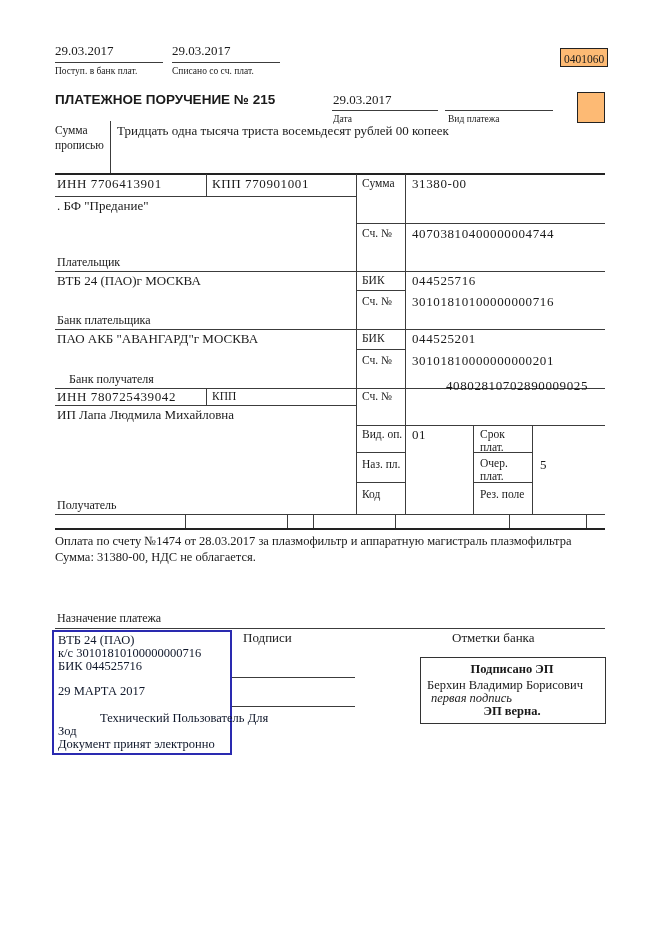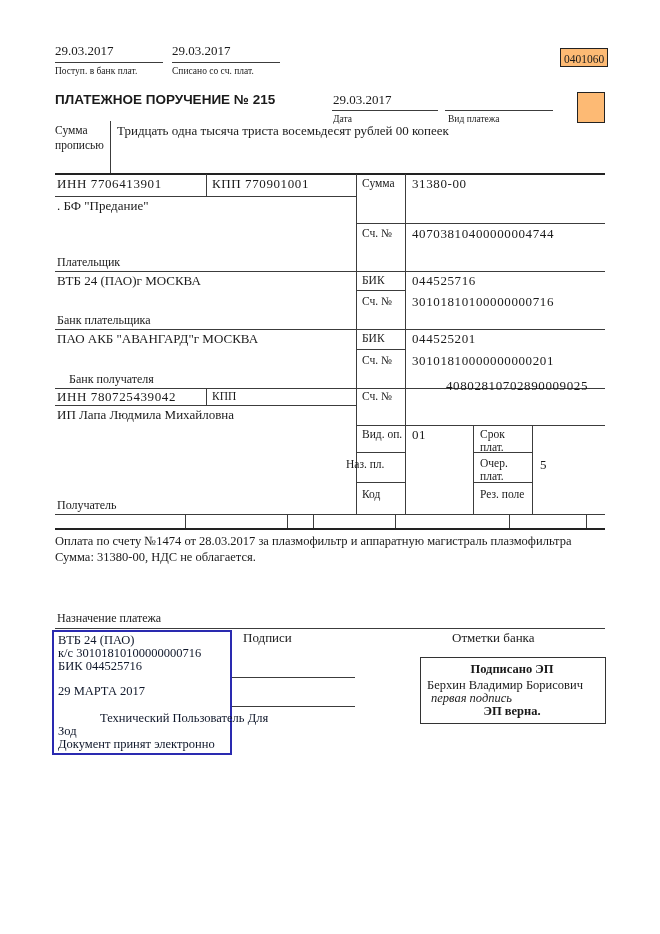--- a/index.html
+++ b/index.html
@@ -101,21 +101,21 @@
   <div class="vl" style="left:532px;top:425px;height:89px;"></div>
   <div class="hl" style="left:356px;top:452px;width:49px;"></div>
   <div class="hl" style="left:473px;top:452px;width:59px;"></div>
   <div class="hl" style="left:356px;top:482px;width:49px;"></div>
   <div class="hl" style="left:473px;top:482px;width:59px;"></div>
 
   <span class="txt lbl" style="left:362px;top:428px;">Вид. оп.</span>
   <span class="txt num" style="left:412px;top:428px;">01</span>
   <span class="txt lbl" style="left:480px;top:428px;">Срок</span>
   <span class="txt lbl" style="left:480px;top:441px;">плат.</span>
-  <span class="txt lbl" style="left:346px;top:458px;text-align:right;">Наз. пл.</span>
+  <span class="txt lbl" style="left:362px;top:458px;text-align:right;">Наз. пл.</span>
   <span class="txt lbl" style="left:480px;top:457px;">Очер.</span>
   <span class="txt lbl" style="left:480px;top:470px;">плат.</span>
   <span class="txt num" style="left:540px;top:458px;">5</span>
   <span class="txt lbl" style="left:362px;top:488px;">Код</span>
   <span class="txt lbl" style="left:480px;top:488px;">Рез. поле</span>
   <span class="txt sec" style="left:57px;top:499px;">Получатель</span>
 
   <div class="hl" style="left:55px;top:514px;width:550px;"></div>
   <div class="vl" style="left:185px;top:514px;height:14px;"></div>
   <div class="vl" style="left:287px;top:514px;height:14px;"></div>

